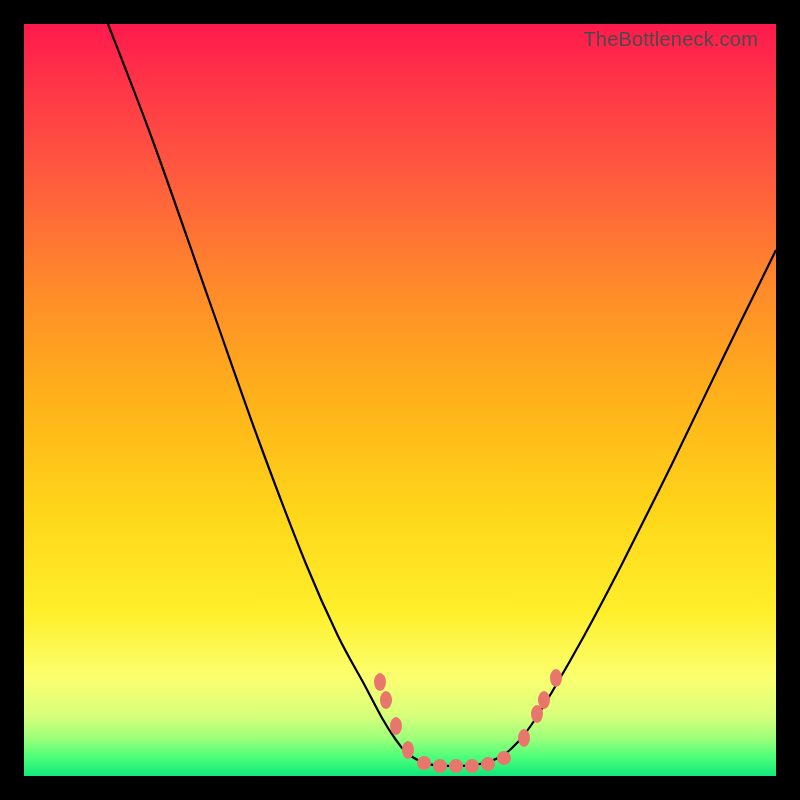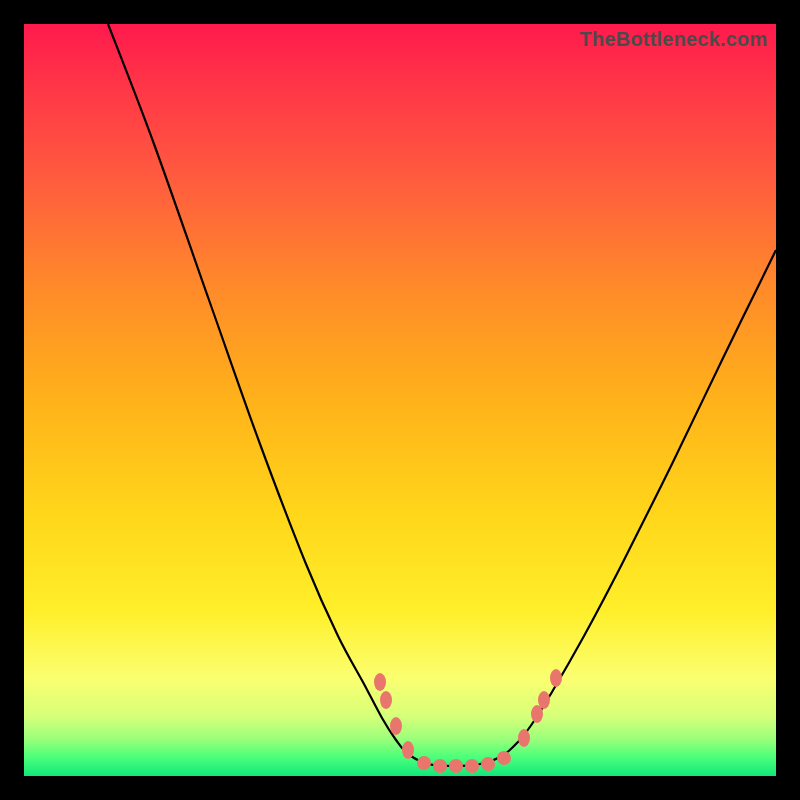--- a/index.html
+++ b/index.html
@@ -29,24 +29,24 @@
       #fbff70 87%,
       #d7ff7a 92%,
       #9dff7a 95%,
       #4cff7a 97.5%,
       #10e87a 100%
     );
   }
   .watermark {
     position: absolute;
     top: 4px;
-    right: 8px;
+    right: 18px;
     color: #4a4a4a;
     font-size: 20px;
-    font-weight: 700;
+    font-weight: 400;
     letter-spacing: 0.2px;
     z-index: 10;
   }
   svg.overlay {
     position: absolute;
     left: 0;
     top: 0;
     width: 752px;
     height: 752px;
     overflow: visible;

